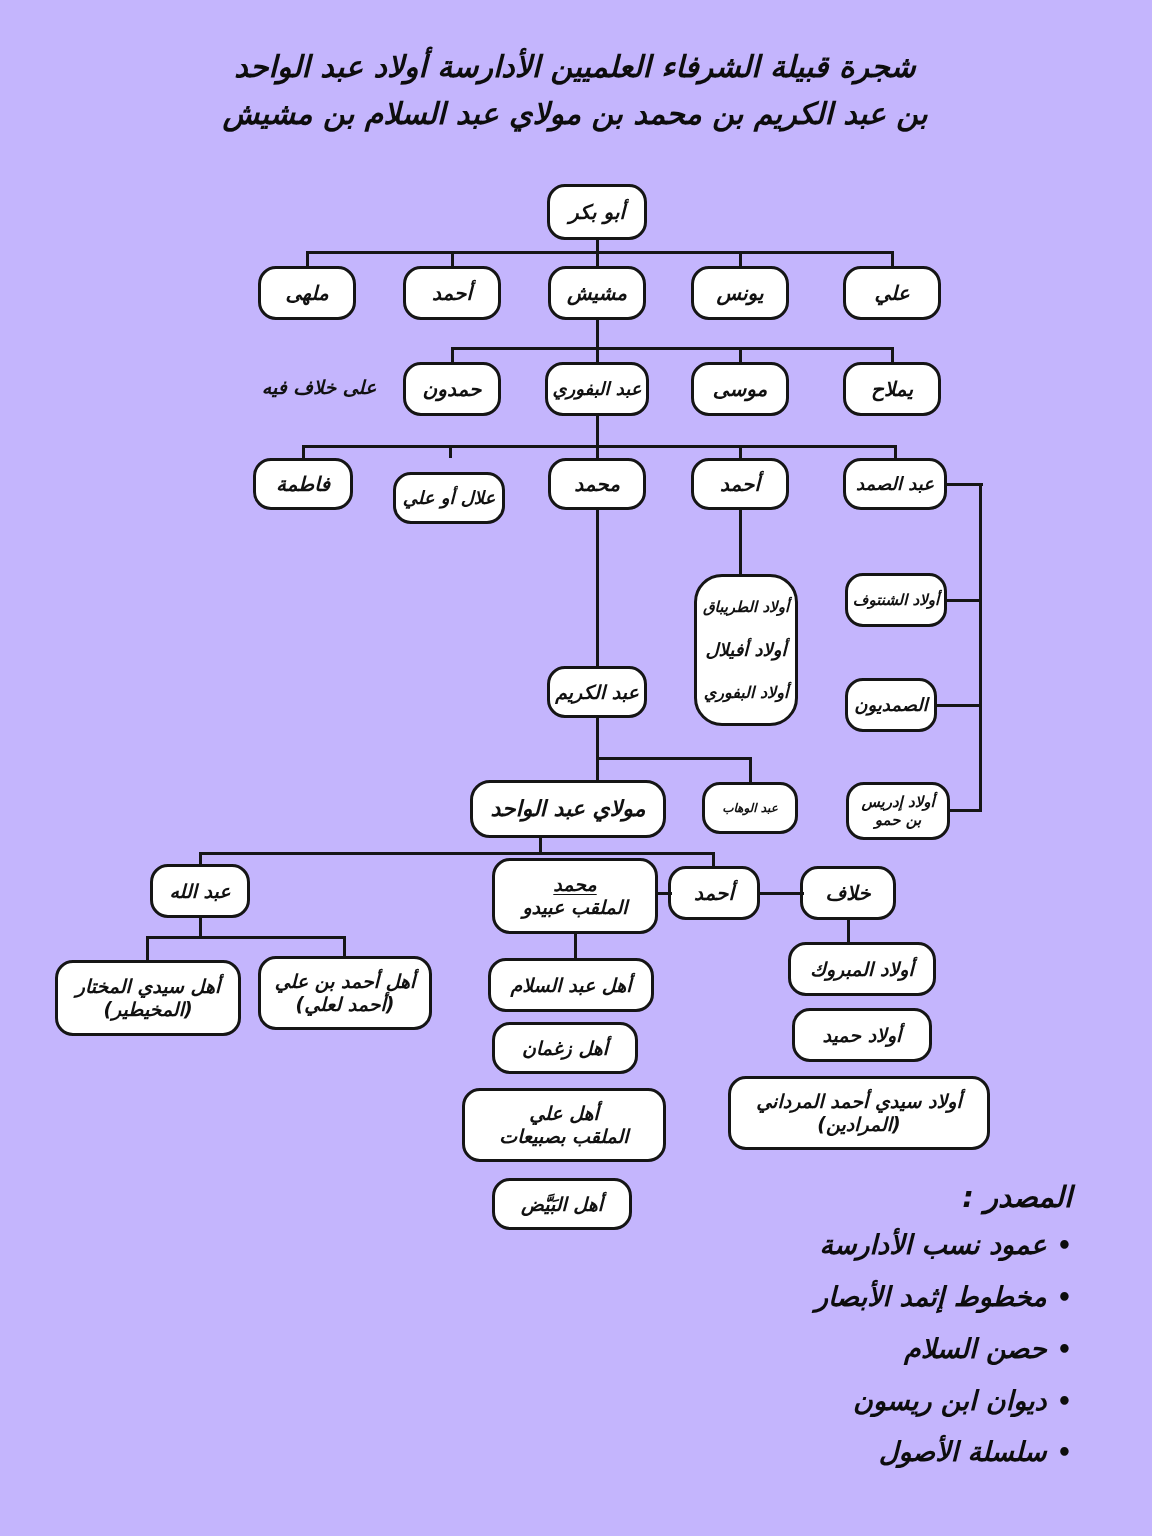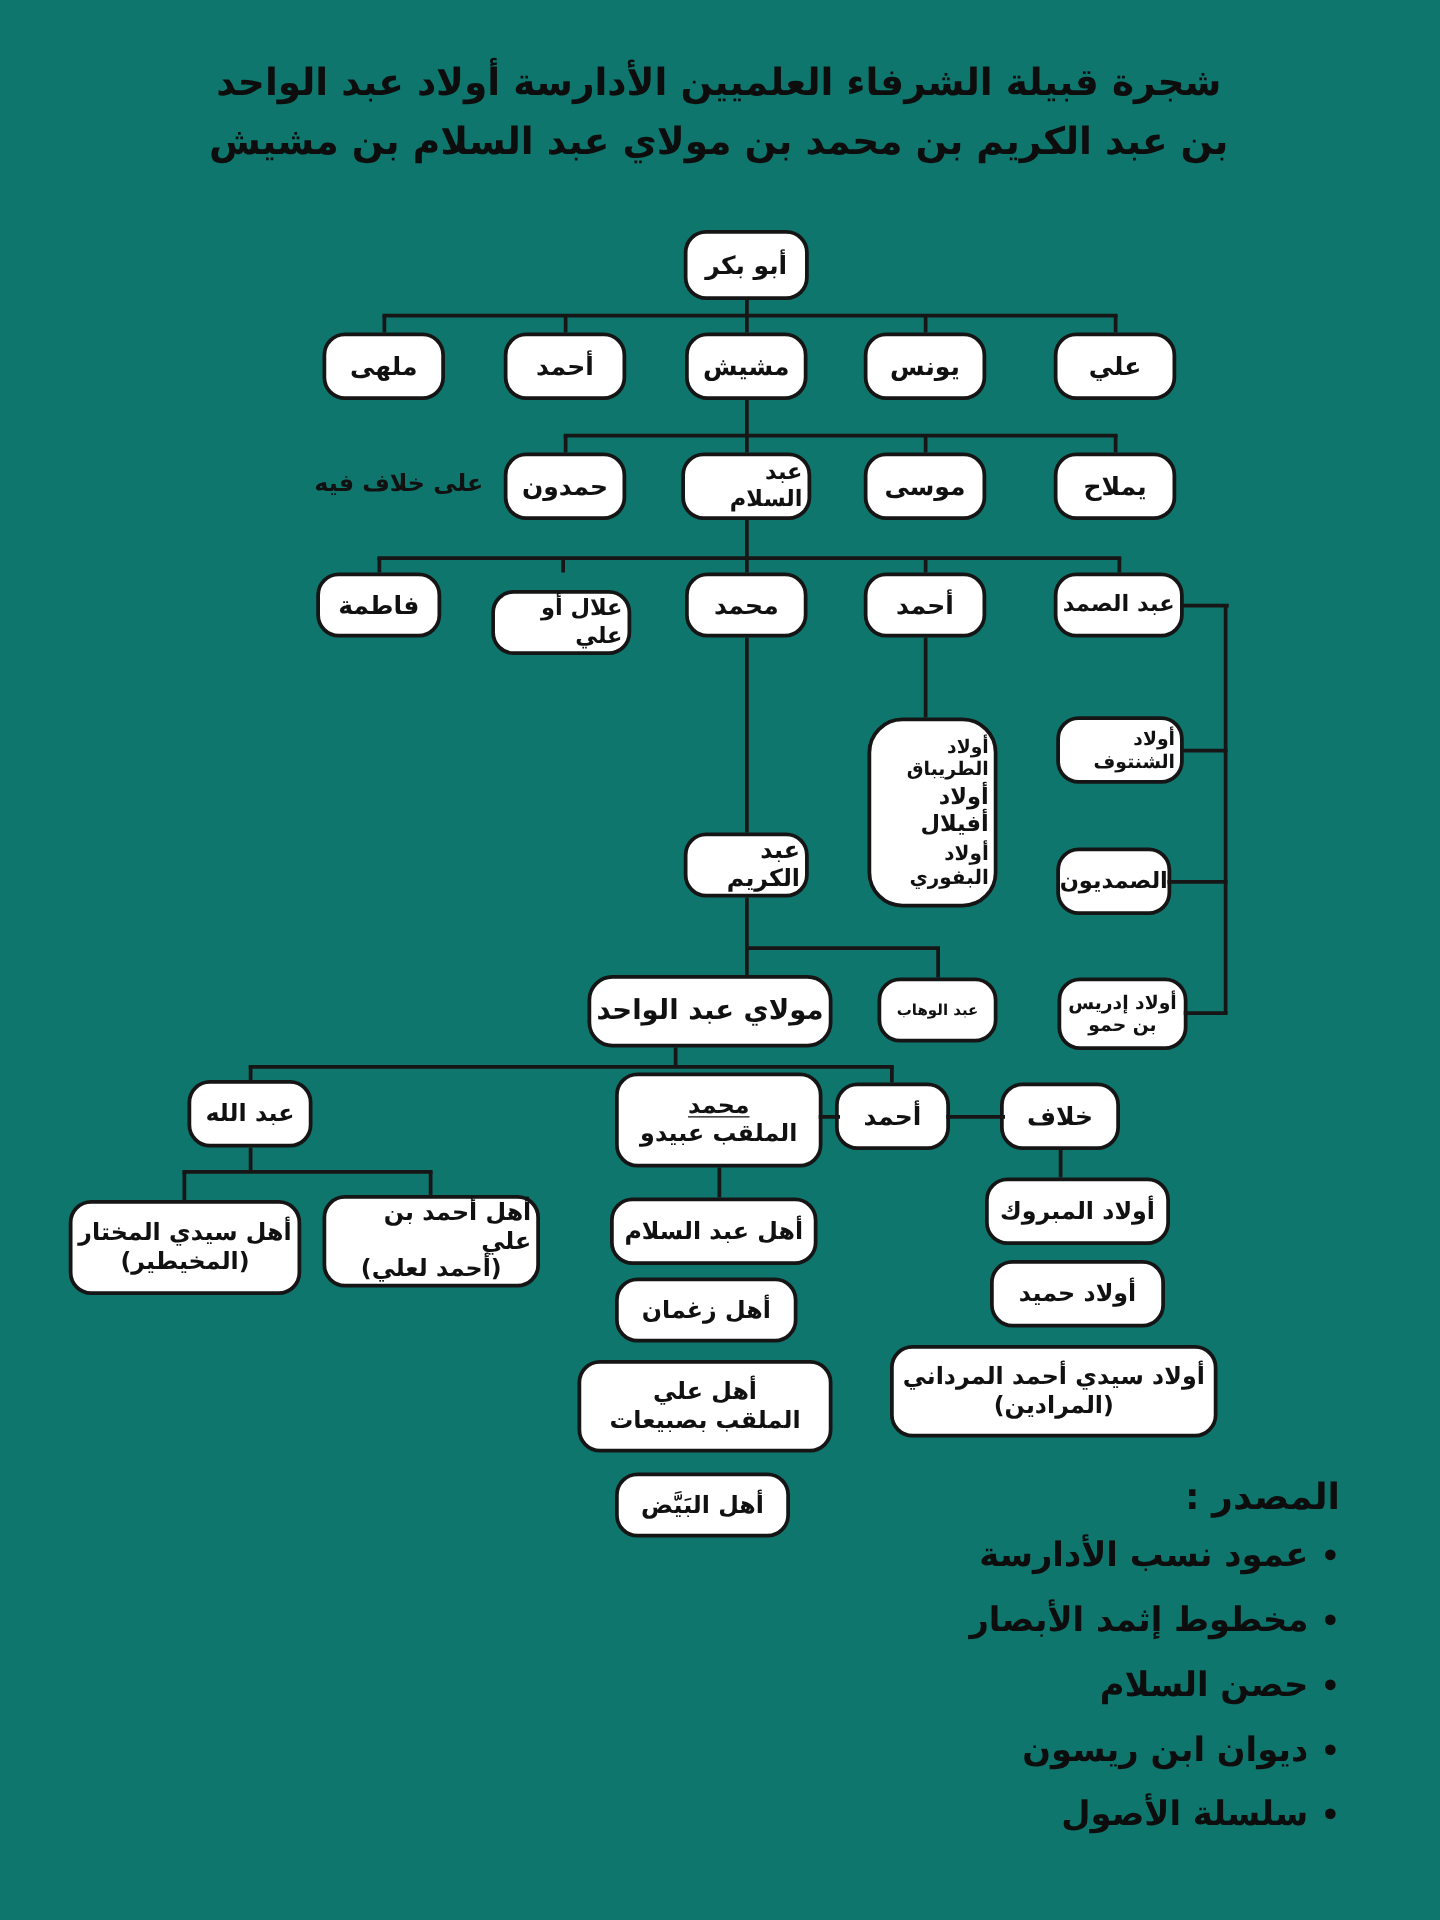--- a/index.html
+++ b/index.html
@@ -1,22 +1,23 @@
 <!DOCTYPE html>
 <html lang="ar"><head>
 <meta charset="utf-8">
 <style>
   html,body{margin:0;padding:0;background:#ffffff;}
   #page{
     position:relative;
     width:1152px;height:1536px;
-    background:#0f766e;
+    background:#c4b5fd;
     font-family:"DejaVu Sans", sans-serif;
     overflow:hidden;
     color:#131313;
+    font-style:italic;
   }
   .title{
     position:absolute;left:90px;top:44px;width:970px;
     text-align:center;direction:rtl;
     font-size:30px;font-weight:bold;line-height:1.55;color:#0d0d0d;
   }
   .node{
     position:absolute;box-sizing:border-box;
     display:flex;flex-direction:column;align-items:center;justify-content:center;
     border:3px solid #151515;border-radius:18px;background:#fff;
@@ -71,21 +72,21 @@
     <span class="lbl">ملهى</span>
   </div>
 
   <div class="node" style="left:843px;top:362px;width:98px;height:54px">
     <span class="lbl">يملاح</span>
   </div>
   <div class="node" style="left:691px;top:362px;width:98px;height:54px">
     <span class="lbl">موسى</span>
   </div>
   <div class="node" style="left:545px;top:362px;width:104px;height:54px;font-size:18px">
-    <span class="lbl">عبد السلام</span>
+    <span class="lbl">عبد البفوري</span>
   </div>
   <div class="node" style="left:403px;top:362px;width:98px;height:54px">
     <span class="lbl">حمدون</span>
   </div>
   <div class="annot" style="left:248px;top:376px;width:142px">على خلاف فيه</div>
 
   <div class="node" style="left:843px;top:458px;width:104px;height:52px;font-size:18px">
     <span class="lbl">عبد الصمد</span>
   </div>
   <div class="node" style="left:691px;top:458px;width:98px;height:52px">
@@ -164,21 +165,21 @@
   <div class="node" style="left:492px;top:1178px;width:140px;height:52px;font-size:19px">
     <span class="lbl">أهل البَيَّض</span>
   </div>
 
   <div class="node" style="left:792px;top:1008px;width:140px;height:54px;font-size:19px">
     <span class="lbl">أولاد حميد</span>
   </div>
   <div class="node" style="left:788px;top:942px;width:148px;height:54px;font-size:19px">
     <span class="lbl">أولاد المبروك</span>
   </div>
-  <div class="node" style="left:712px;top:1076px;width:262px;height:74px;font-size:19px">
+  <div class="node" style="left:728px;top:1076px;width:262px;height:74px;font-size:19px">
     <span class="lbl">أولاد سيدي أحمد المرداني</span>
     <span class="lbl">(المرادين)</span>
   </div>
 
   <div class="sources">
     <div class="src-head">المصدر :</div>
     <div class="src-item"><span class="bullet">•</span><span>عمود نسب الأدارسة</span></div>
     <div class="src-item"><span class="bullet">•</span><span>مخطوط إثمد الأبصار</span></div>
     <div class="src-item"><span class="bullet">•</span><span>حصن السلام</span></div>
     <div class="src-item"><span class="bullet">•</span><span>ديوان ابن ريسون</span></div>

